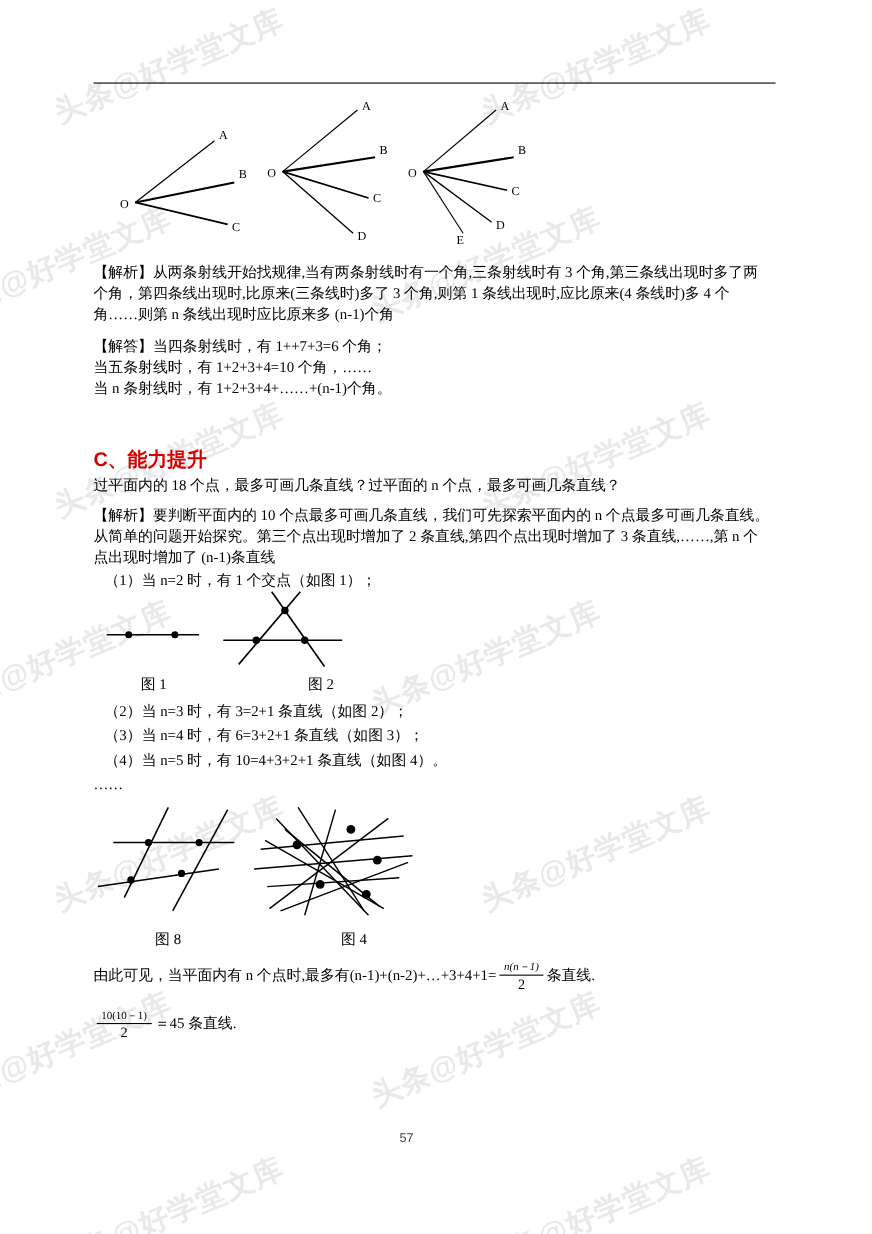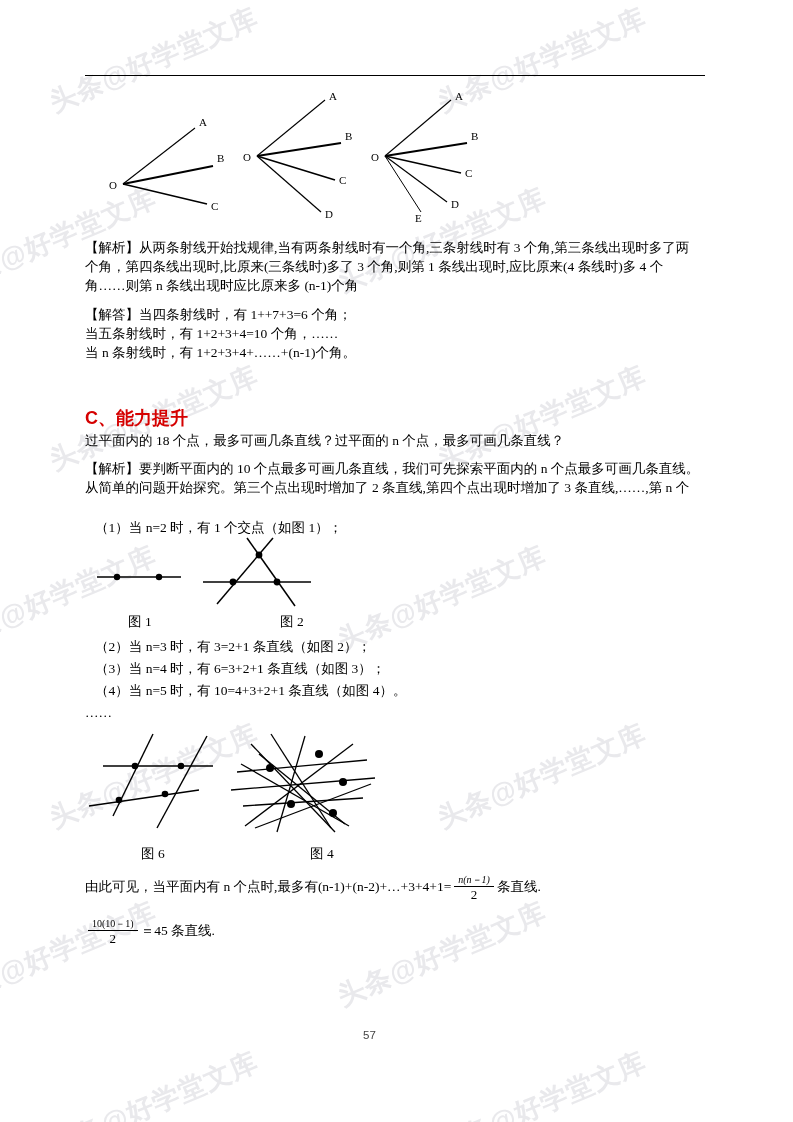--- a/index.html
+++ b/index.html
@@ -154,20 +154,21 @@
     <div class="para" style="top:257px;">个角，第四条线出现时,比原来(三条线时)多了 3 个角,则第 1 条线出现时,应比原来(4 条线时)多 4 个</div>
     <div class="para" style="top:276px;">角……则第 n 条线出现时应比原来多 (n-1)个角</div>
     <div class="para" style="top:305px;">【解答】当四条射线时，有 1++7+3=6 个角；</div>
     <div class="para" style="top:324px;">当五条射线时，有 1+2+3+4=10 个角，……</div>
     <div class="para" style="top:343px;">当 n 条射线时，有 1+2+3+4+……+(n-1)个角。</div>
 
     <div class="red-head" style="top:406px;">C、能力提升</div>
     <div class="para" style="top:431px;">过平面内的 18 个点，最多可画几条直线？过平面的 n 个点，最多可画几条直线？</div>
     <div class="para" style="top:459px;">【解析】要判断平面内的 10 个点最多可画几条直线，我们可先探索平面内的 n 个点最多可画几条直线。</div>
     <div class="para" style="top:478px;">从简单的问题开始探究。第三个点出现时增加了 2 条直线,第四个点出现时增加了 3 条直线,……,第 n 个</div>
+    <div class="para" style="top:497px;">点出现时增加了 (n-1)条直线</div>
 
     <div class="para" style="top:518px;left:95px;">（1）当 n=2 时，有 1 个交点（如图 1）；</div>
 
     <div style="position:absolute;left:95px;top:540px;">
       <svg width="320" height="90" viewBox="0 0 320 90">
 
         <g>
           <line x1="2" y1="37" x2="86" y2="37" stroke="#000" stroke-width="1.5"></line>
           <circle cx="22" cy="37" r="3.2" fill="#000"></circle>
           <circle cx="64" cy="37" r="3.2" fill="#000"></circle>
@@ -219,21 +220,21 @@
           <line x1="164" y1="26" x2="250" y2="96"></line>
         </g>
         <circle cx="175" cy="40" r="4" fill="#000"></circle>
         <circle cx="224" cy="26" r="4" fill="#000"></circle>
         <circle cx="248" cy="54" r="4" fill="#000"></circle>
         <circle cx="196" cy="76" r="4" fill="#000"></circle>
         <circle cx="238" cy="85" r="4" fill="#000"></circle>
       </svg>
     </div>
 
-    <div class="figlabel" style="left:141px;top:845px;">图 6</div>
+    <div class="figlabel" style="left:141px;top:845px;">图 8</div>
     <div class="figlabel" style="left:310px;top:845px;text-align:right;">图 4</div>
 
     <div class="para" style="top:874px;">
       <span>由此可见，当平面内有 n 个点时,最多有(n-1)+(n-2)+…+3+4+1=</span><span class="frac"><span class="num">n(n－1)</span><span class="den latin">2</span></span><span>条直线.</span>
     </div>
 
     <div class="para" style="top:918px;">
       <span class="frac"><span class="num upright latin">10(10－1)</span><span class="den latin">2</span></span><span>＝45 条直线.</span>
     </div>
 

